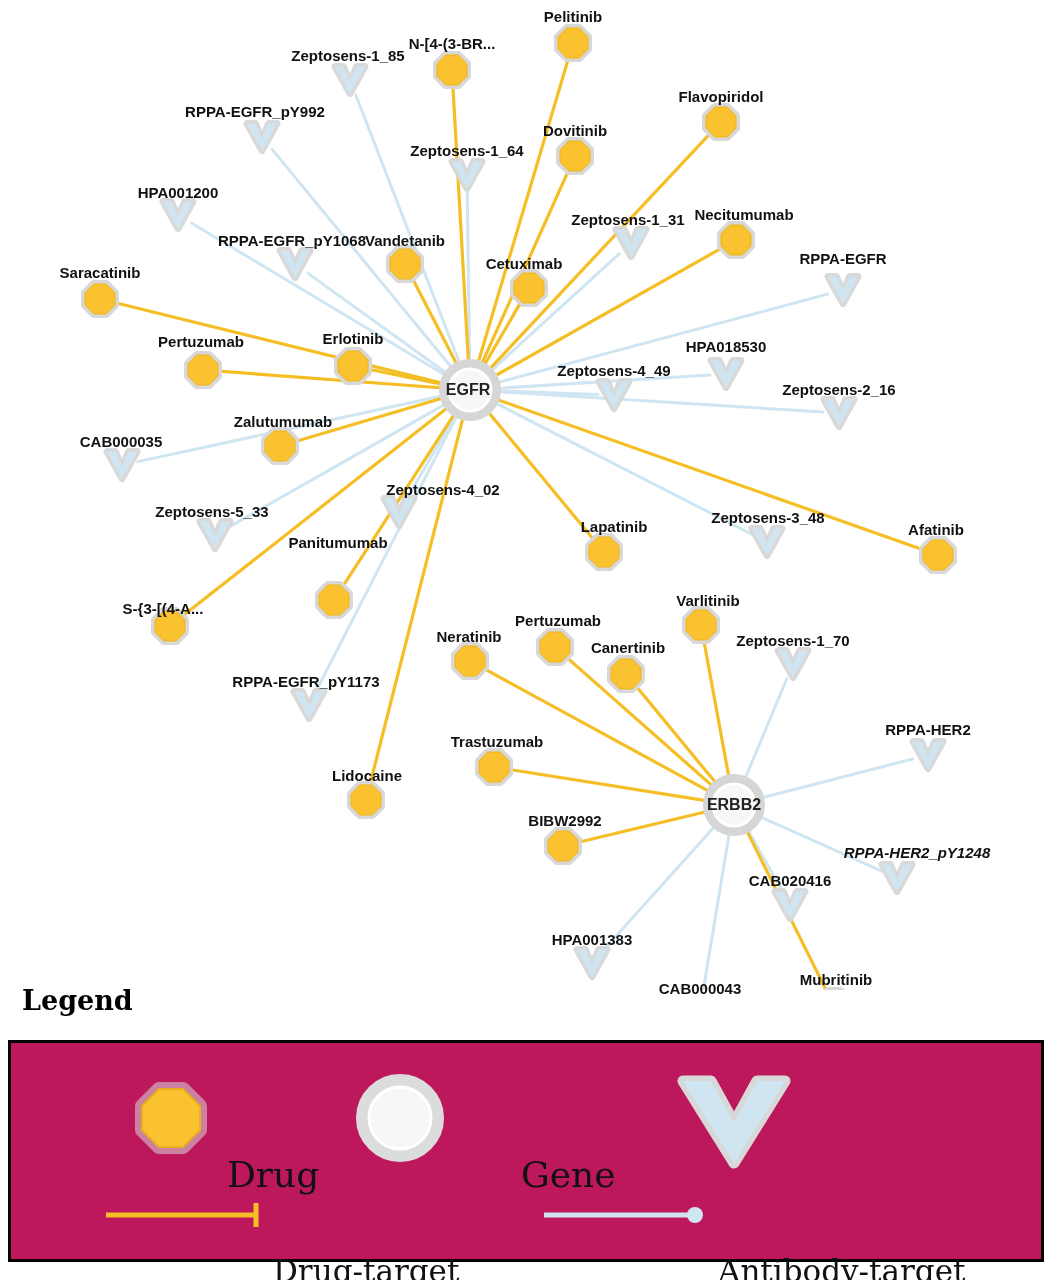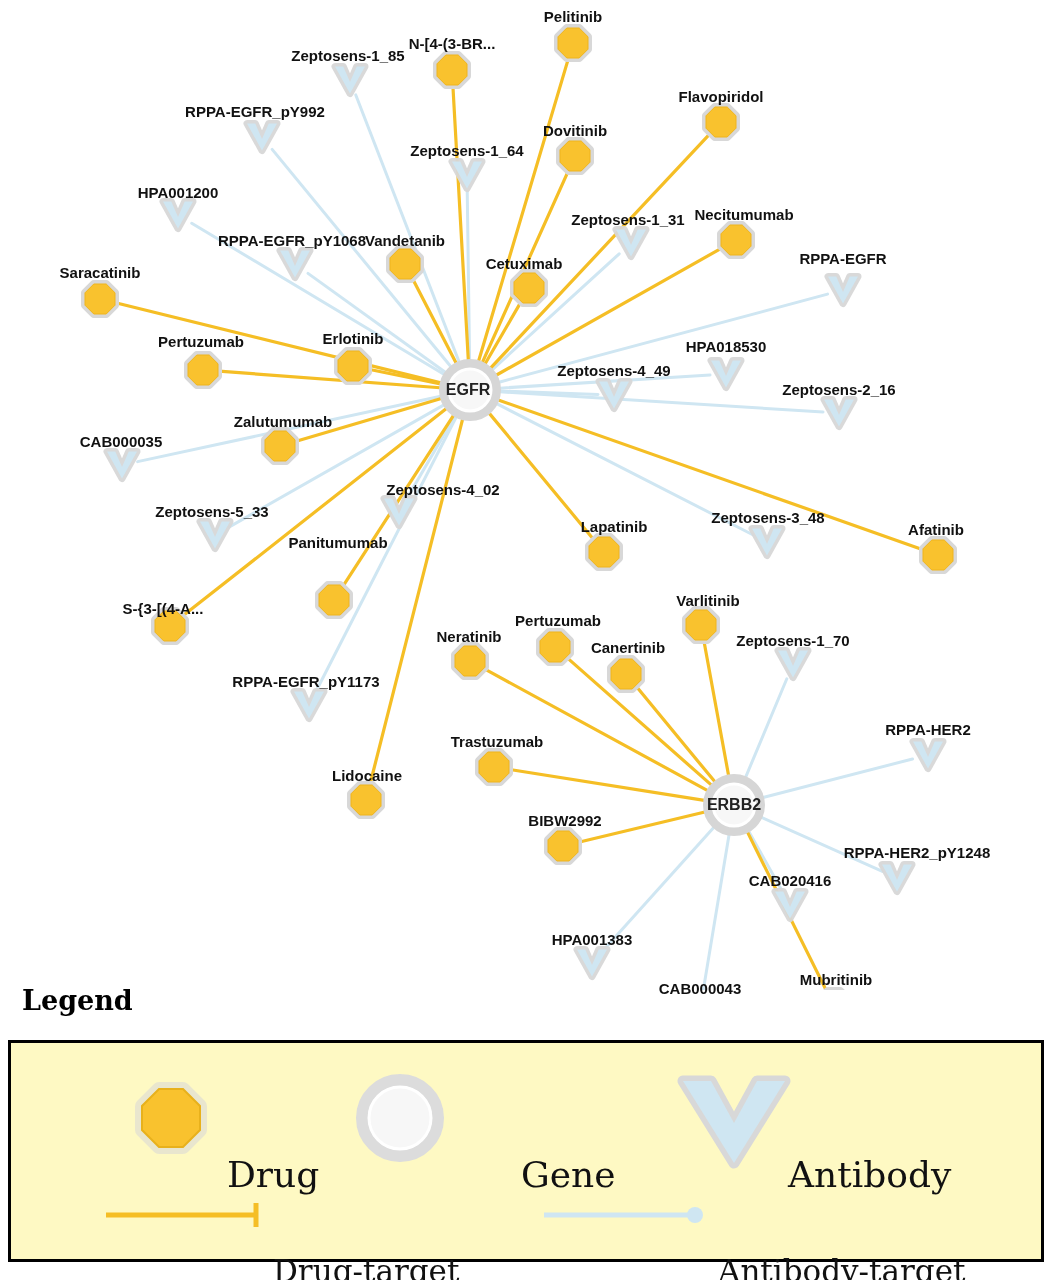--- a/index.html
+++ b/index.html
@@ -34,21 +34,21 @@
   #legend-wrap{
     position:absolute;left:0;top:985px;width:1059px;height:295px;
   }
   .legend-title{
     position:absolute;left:22px;top:0px;
     font-family:"DejaVu Serif", serif;
     font-weight:bold;font-size:27px;color:#000;
   }
   .legend-box{
     position:absolute;left:8px;top:55px;width:1036px;height:222px;
-    border:3px solid #000;background:#fef9c3;box-sizing:border-box;
+    border:3px solid #000;background:#be185d;box-sizing:border-box;
   }
   .legend-text{
     position:absolute;
     font-family:"DejaVu Serif", serif;
     font-size:36px;color:#111;white-space:nowrap;
     transform:translateY(-50%);
   }
   .legend-text.small{font-size:31px;}
 </style>
 </head>
@@ -300,21 +300,21 @@
       <div class="node-label" style="left: 726px; top: 346px;">HPA018530</div>
       <div class="node-label" style="left: 614px; top: 370px;">Zeptosens-4_49</div>
       <div class="node-label" style="left: 839px; top: 389px;">Zeptosens-2_16</div>
       <div class="node-label" style="left: 121px; top: 441px; text-align: center;">CAB000035</div>
       <div class="node-label" style="left: 399px; top: 489px; margin-left: 44px;">Zeptosens-4_02</div>
       <div class="node-label" style="left: 212px; top: 511px;">Zeptosens-5_33</div>
       <div class="node-label" style="left: 768px; top: 517px;">Zeptosens-3_48</div>
       <div class="node-label" style="left: 793px; top: 640px;">Zeptosens-1_70</div>
       <div class="node-label" style="left: 306px; top: 681px;">RPPA-EGFR_pY1173</div>
       <div class="node-label" style="left: 928px; top: 729px;">RPPA-HER2</div>
-      <div class="node-label" style="left: 917px; top: 852px;">RPPA-HER2_pY1248</div>
+      <div class="node-label" style="left: 917px; top: 852px; font-style: italic;">RPPA-HER2_pY1248</div>
       <div class="node-label" style="left: 790px; top: 880px;">CAB020416</div>
       <div class="node-label" style="left: 592px; top: 939px;">HPA001383</div>
       <div class="node-label" style="left: 700px; top: 988px;">CAB000043</div>
       <div class="node-label" style="left: 573px; top: 16px;">Pelitinib</div>
       <div class="node-label" style="left: 452px; top: 43px;">N-[4-(3-BR...</div>
       <div class="node-label" style="left: 721px; top: 96px;">Flavopiridol</div>
       <div class="node-label" style="left: 575px; top: 130px;">Dovitinib</div>
       <div class="node-label" style="left: 744px; top: 214px;">Necitumumab</div>
       <div class="node-label" style="left: 405px; top: 240px;">Vandetanib</div>
       <div class="node-label" style="left: 524px; top: 263px;">Cetuximab</div>
@@ -364,17 +364,16 @@
         <line x1="245" y1="160" x2="245" y2="184" stroke="#f5be25" stroke-width="5"></line>
       </g>
 
       <g>
         <line x1="533" y1="172" x2="678" y2="172" stroke="#cfe6f2" stroke-width="5"></line>
         <circle cx="684" cy="172" r="8" fill="#cfe6f2"></circle>
       </g>
     </svg>
     <div class="legend-text" style="left:216px;top:131px;">Drug</div>
     <div class="legend-text" style="left:510px;top:131px;">Gene</div>
-    <div class="legend-text" style="left:777px;top:131px;">Antibody</div>
     <div class="legend-text small" style="left:262px;top:228px;">Drug-target</div>
     <div class="legend-text small" style="left:707px;top:228px;">Antibody-target</div>
   </div>
 </div>
 
 </body></html>

